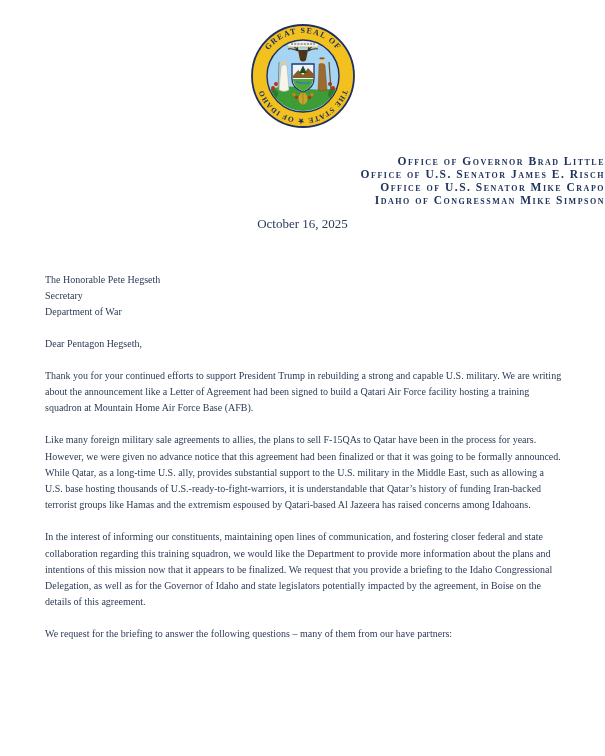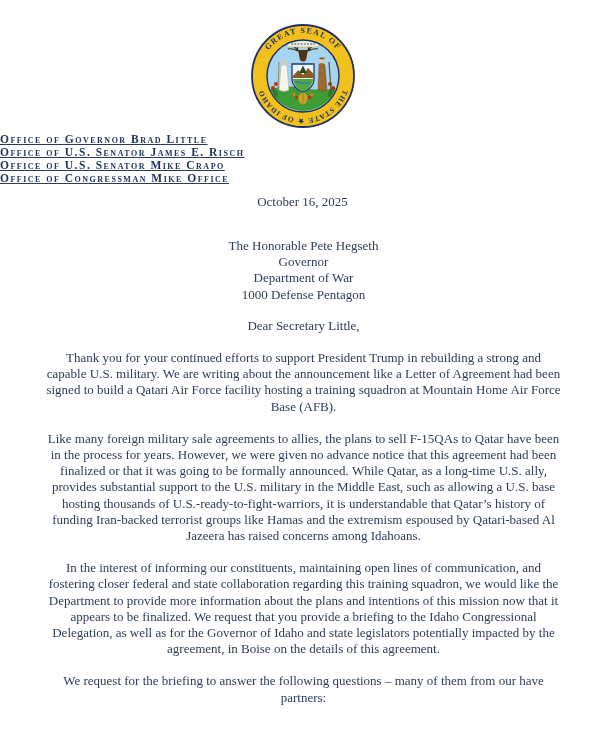--- a/index.html
+++ b/index.html
@@ -10,44 +10,43 @@
     background: #ffffff;
     overflow: hidden;
     font-family: "Liberation Serif", serif;
     color: #2C3B58;
   }
   .seal-wrap {
     width: 104px;
     margin: 24px auto 0 auto;
   }
   .letterhead {
-    margin-top: 1px;
-    text-align: left;
-    text-decoration: underline;
+    margin-top: 23px;
+    text-align: right;
   }
   .office-line {
     font-variant: small-caps;
     font-weight: 700;
     font-size: 11.5px;
     line-height: 13px;
     letter-spacing: 1.5px;
     color: #20345E;
   }
   .date-line {
     margin-top: 9px;
     text-align: center;
     font-size: 13px;
     line-height: 16px;
     font-family: Liberation Serif, serif;
   }
   .content {
-    margin: 28px 43px 0 45px;
-    font-size: 13px;
+    margin: 40px 43px 0 45px;
+    font-size: 10px;
     line-height: 16.2px;
-    text-align: center;
+    text-align: left;
   }
   .recipient div { margin: 0; }
   .salutation { margin-top: 15px; }
   .para { margin: 16px 0 0 0; }
   .ring-text-top {
     font-family: "Liberation Serif", serif;
     font-weight: 700;
     font-size: 8px;
     letter-spacing: 1.3px;
     fill: #1E2F63;
@@ -126,34 +125,33 @@
       <text class="ring-text-bottom">
         <textPath href="#arcBottom" startOffset="50%" text-anchor="middle">THE STATE ★ OF IDAHO</textPath>
       </text>
     </svg>
   </div>
 
   <div class="letterhead">
     <div class="office-line">Office of Governor Brad Little</div>
     <div class="office-line">Office of U.S. Senator James E. Risch</div>
     <div class="office-line">Office of U.S. Senator Mike Crapo</div>
-    <div class="office-line">Office of Congressman Mike Office</div>
+    <div class="office-line">Idaho of Congressman Mike Simpson</div>
   </div>
 
   <div class="date-line">October 16, 2025</div>
 
   <div class="content">
     <div class="recipient">
       <div>The Honorable Pete Hegseth</div>
-      <div>Governor</div>
+      <div>Secretary</div>
       <div>Department of War</div>
-      <div>1000 Defense Pentagon</div>
     </div>
 
-    <div class="salutation">Dear Secretary Little,</div>
+    <div class="salutation">Dear Pentagon Hegseth,</div>
 
     <p class="para">Thank you for your continued efforts to support President Trump in rebuilding a strong and capable U.S. military. We are writing about the announcement like a Letter of Agreement had been signed to build a Qatari Air Force facility hosting a training squadron at Mountain Home Air Force Base (AFB).</p>
     <p class="para">Like many foreign military sale agreements to allies, the plans to sell F-15QAs to Qatar have been in the process for years. However, we were given no advance notice that this agreement had been finalized or that it was going to be formally announced. While Qatar, as a long-time U.S. ally, provides substantial support to the U.S. military in the Middle East, such as allowing a U.S. base hosting thousands of U.S.-ready-to-fight-warriors, it is understandable that Qatar’s history of funding Iran-backed terrorist groups like Hamas and the extremism espoused by Qatari-based Al Jazeera has raised concerns among Idahoans.</p>
     <p class="para">In the interest of informing our constituents, maintaining open lines of communication, and fostering closer federal and state collaboration regarding this training squadron, we would like the Department to provide more information about the plans and intentions of this mission now that it appears to be finalized. We request that you provide a briefing to the Idaho Congressional Delegation, as well as for the Governor of Idaho and state legislators potentially impacted by the agreement, in Boise on the details of this agreement.</p>
     <p class="para">We request for the briefing to answer the following questions – many of them from our have partners:</p>
   </div>
 
 </div>
 
 </body></html>

